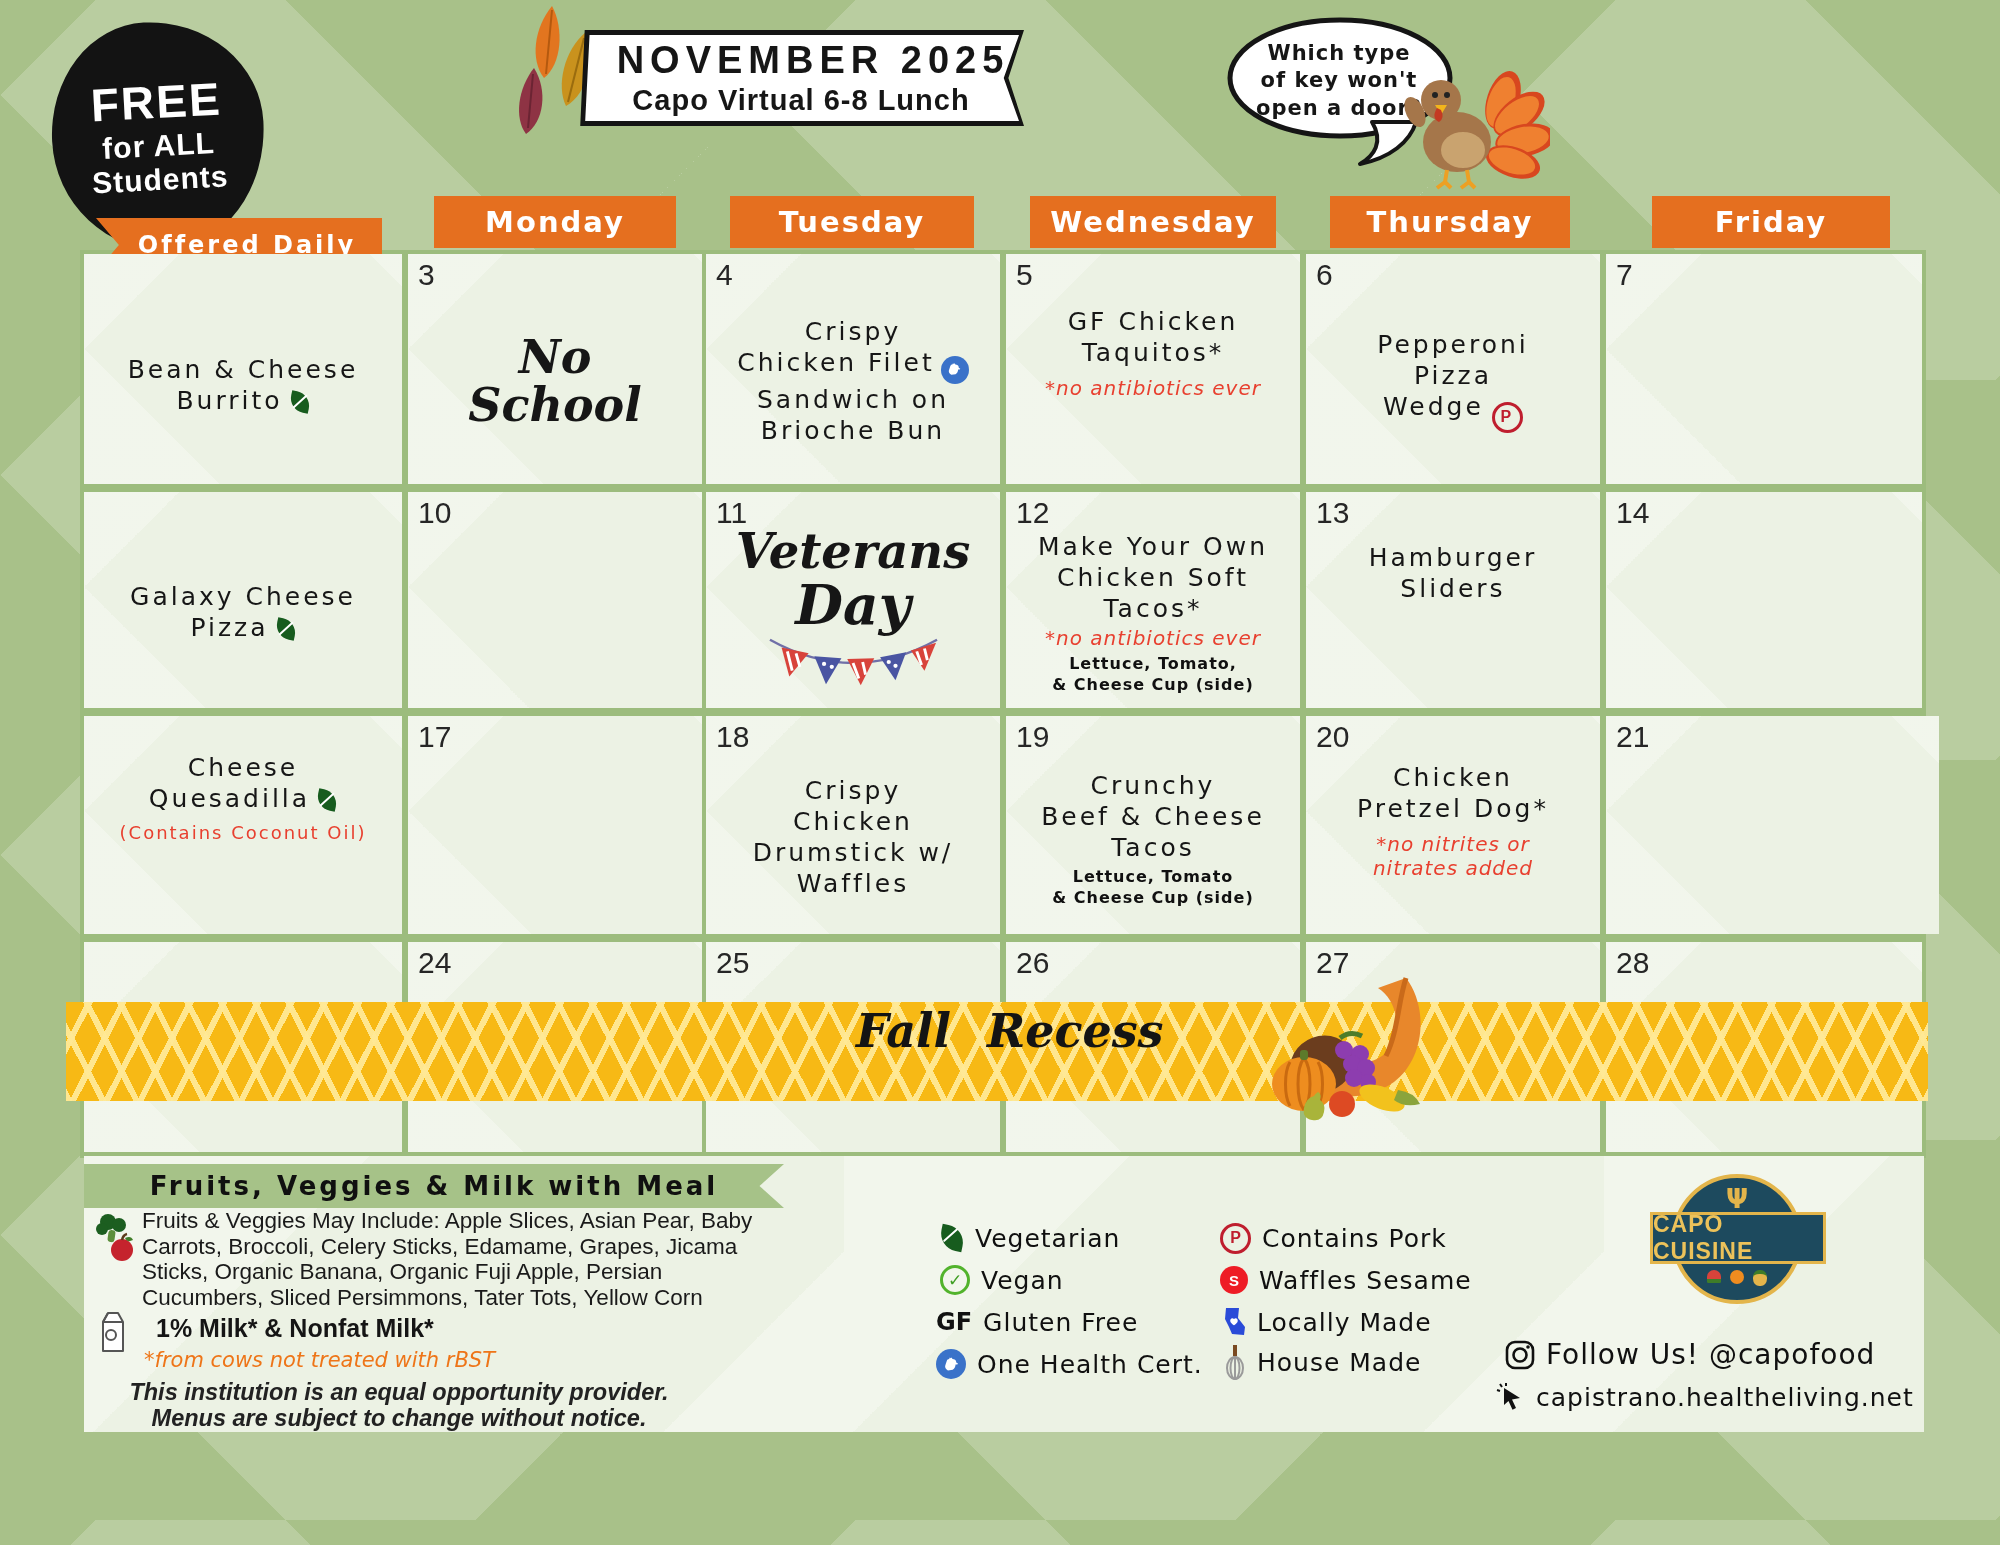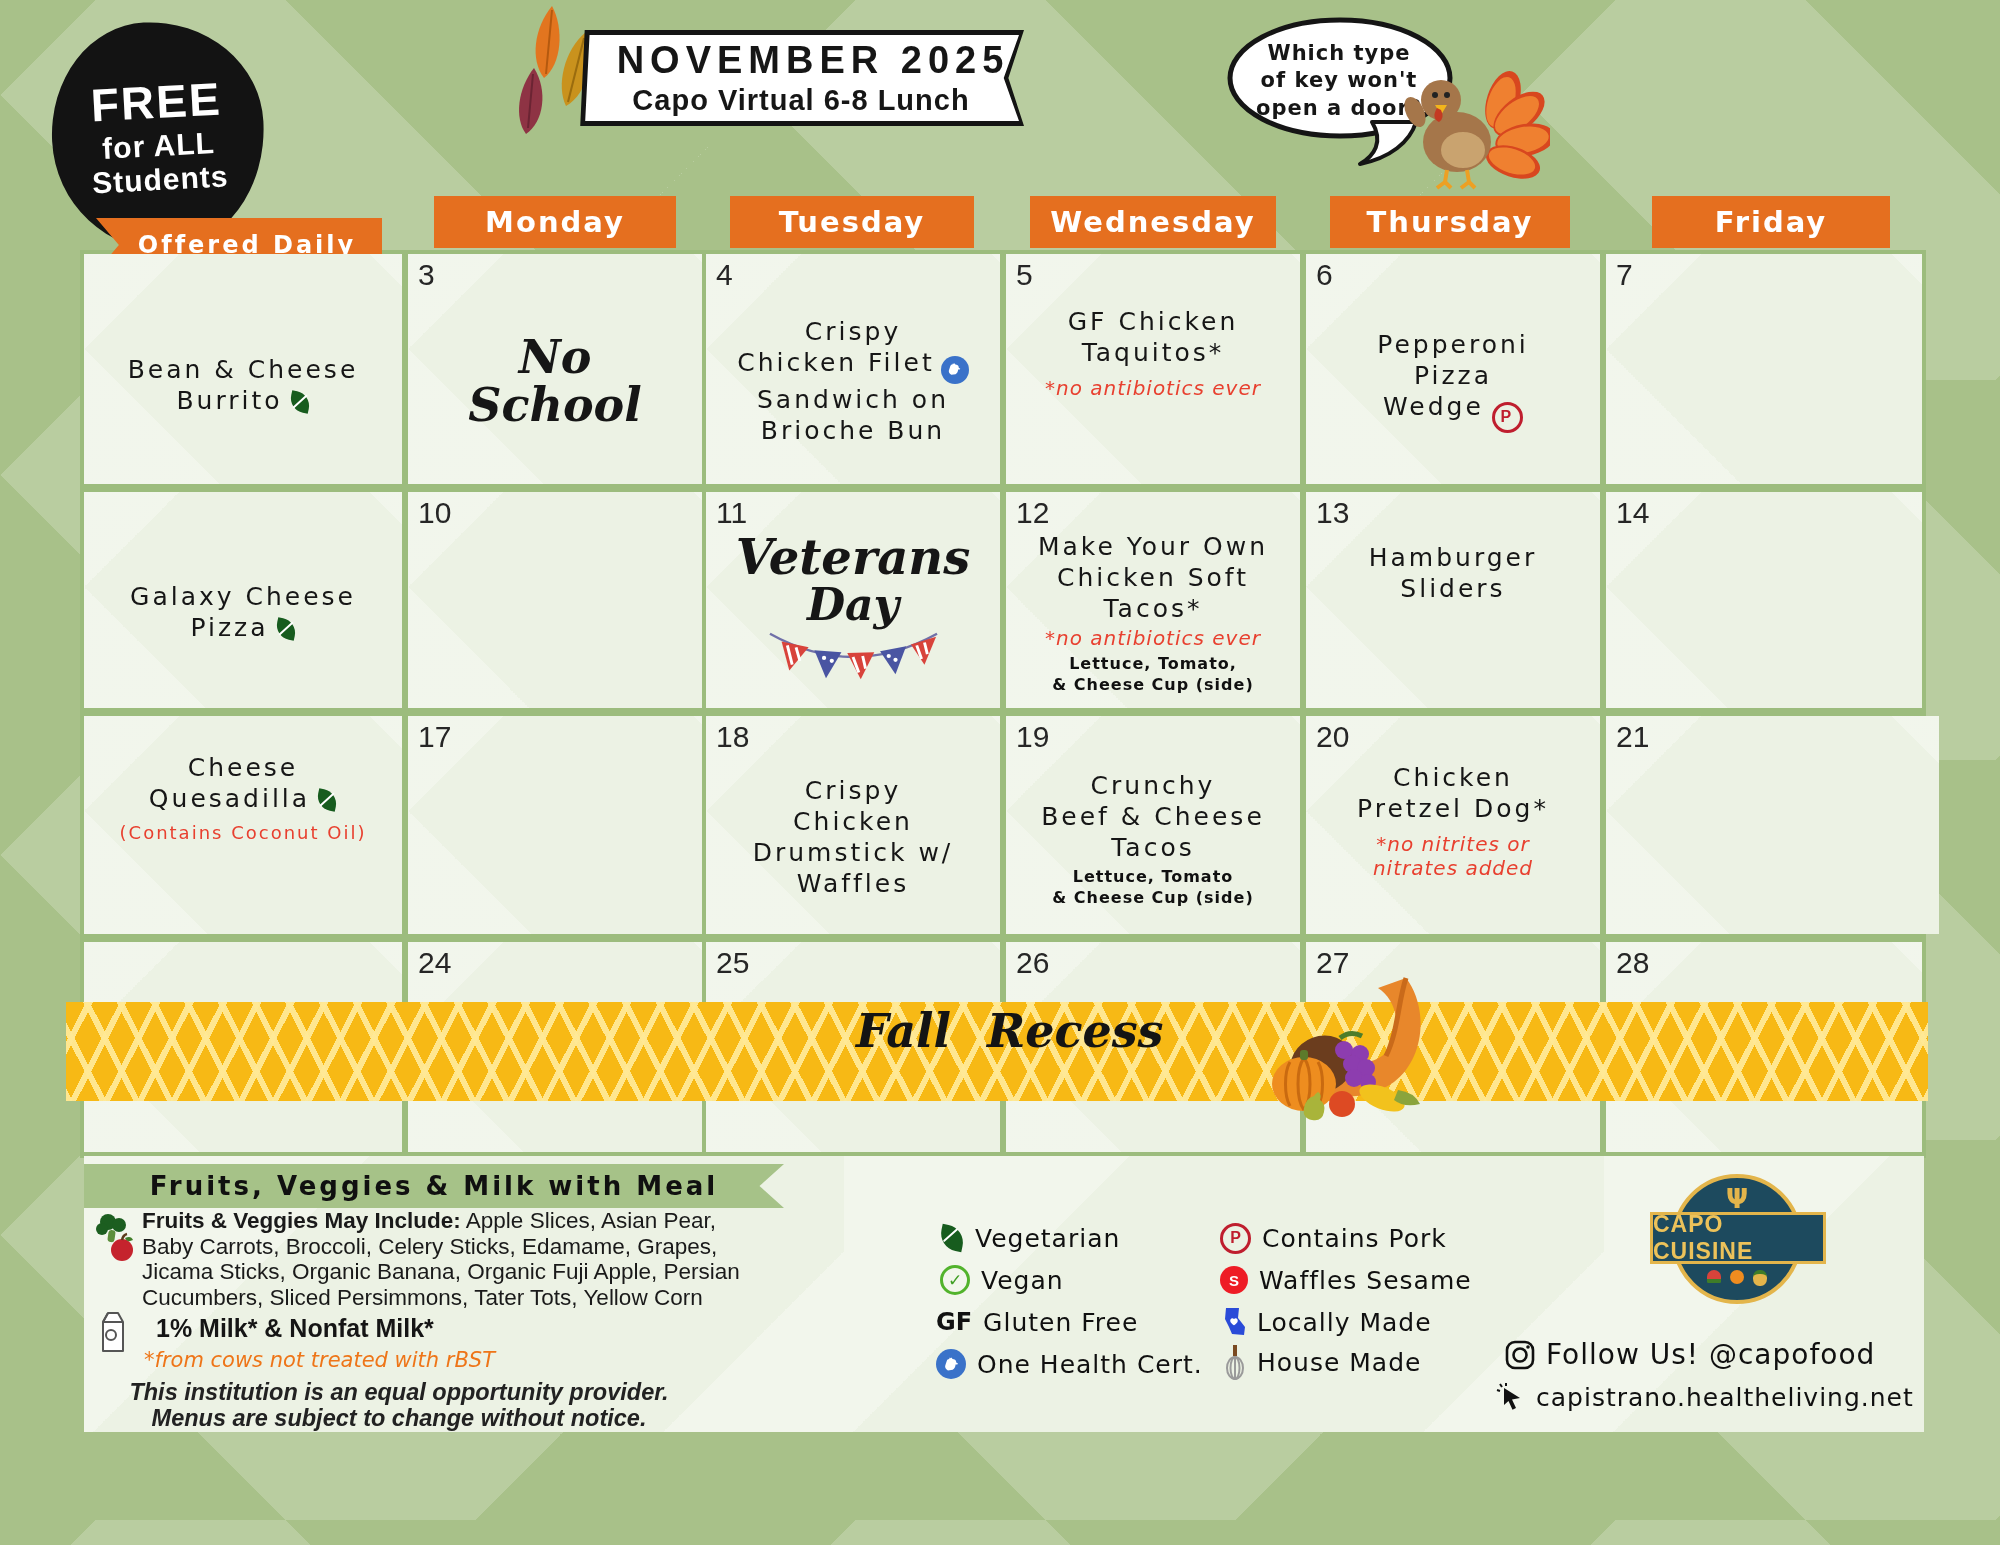--- a/index.html
+++ b/index.html
@@ -91,21 +91,21 @@
     background-image:
       linear-gradient(135deg,rgba(255,255,255,.30) 25%,transparent 25%),
       linear-gradient(315deg,rgba(255,255,255,.30) 25%,transparent 25%);
     background-size:760px 380px;}
   .fp{position:absolute;}
   .fv-banner{left:0;top:8px;width:700px;height:44px;background:#a6c288;
     clip-path:polygon(0 0,100% 0,96.5% 50%,100% 100%,0 100%);
     display:flex;align-items:center;justify-content:center;
     font:600 26px "DejaVu Sans",sans-serif;letter-spacing:3px;color:#101010;}
   .fruits-block{left:58px;top:52px;width:624px;font:400 22.5px/1.14 "Liberation Sans",sans-serif;color:#1a1a1a;}
-  .fruits-block b{font-weight:700;}
+  .fruits-block b{font-weight:400;}
   .fr-icon{left:8px;top:56px;}
   .milk-icon{left:14px;top:152px;}
   .milk-line{left:72px;top:158px;font:700 25px "Liberation Sans",sans-serif;color:#151515;}
   .milk-note{left:60px;top:192px;font:italic 500 21px "DejaVu Sans",sans-serif;color:#ee7518;}
   .disclaimer{left:22px;top:224px;width:586px;text-align:center;
     font:italic 700 23.5px/1.1 "Liberation Sans",sans-serif;color:#222;}
   .legend-row{position:absolute;height:36px;display:flex;align-items:center;gap:11px;}
   .legend-label{font:500 25px "DejaVu Sans",sans-serif;letter-spacing:1px;color:#101010;white-space:nowrap;}
   
   .logo-circle{left:1588px;top:18px;width:130px;height:130px;border-radius:50%;
@@ -260,21 +260,21 @@
       <div class="menu-line"><span>Pizza</span><span class="leaf"></span></div>
     </div>
   </div>
   <div class="cell" style="left:408px;top:492px;width:294px;height:216px">
     <div class="date">10</div>
   </div>
   <div class="cell" style="left:706px;top:492px;width:294px;height:216px">
     <div class="date">11</div>
     <div class="content" style="padding-top:26px">
       <div class="script" style="font-size:48px">Veterans</div>
-      <div class="script" style="font-size:44px">Day</div>
+      <div class="script" style="font-size:55px">Day</div>
       <svg width="185" height="56" viewBox="0 0 185 58">
         <path d="M6,6 Q92,54 179,6" fill="none" stroke="#7070a8" stroke-width="2.5"></path>
         <polygon points="18,14 46,20 26,44" fill="#d8433b"></polygon>
         <path d="M24,18 L29,38 M33,20 L37,34" stroke="#fff" stroke-width="3"></path>
         <polygon points="52,23 80,25 64,52" fill="#4a55a2"></polygon>
         <circle cx="62" cy="31" r="2.2" fill="#fff"></circle>
           <circle cx="70" cy="34" r="2.2" fill="#fff"></circle>
         <polygon points="86,26 114,25 100,53" fill="#d8433b"></polygon>
         <path d="M92,30 L98,46 M102,29 L105,42" stroke="#fff" stroke-width="3"></path>
         <polygon points="120,24 147,19 136,48" fill="#4a55a2"></polygon>

